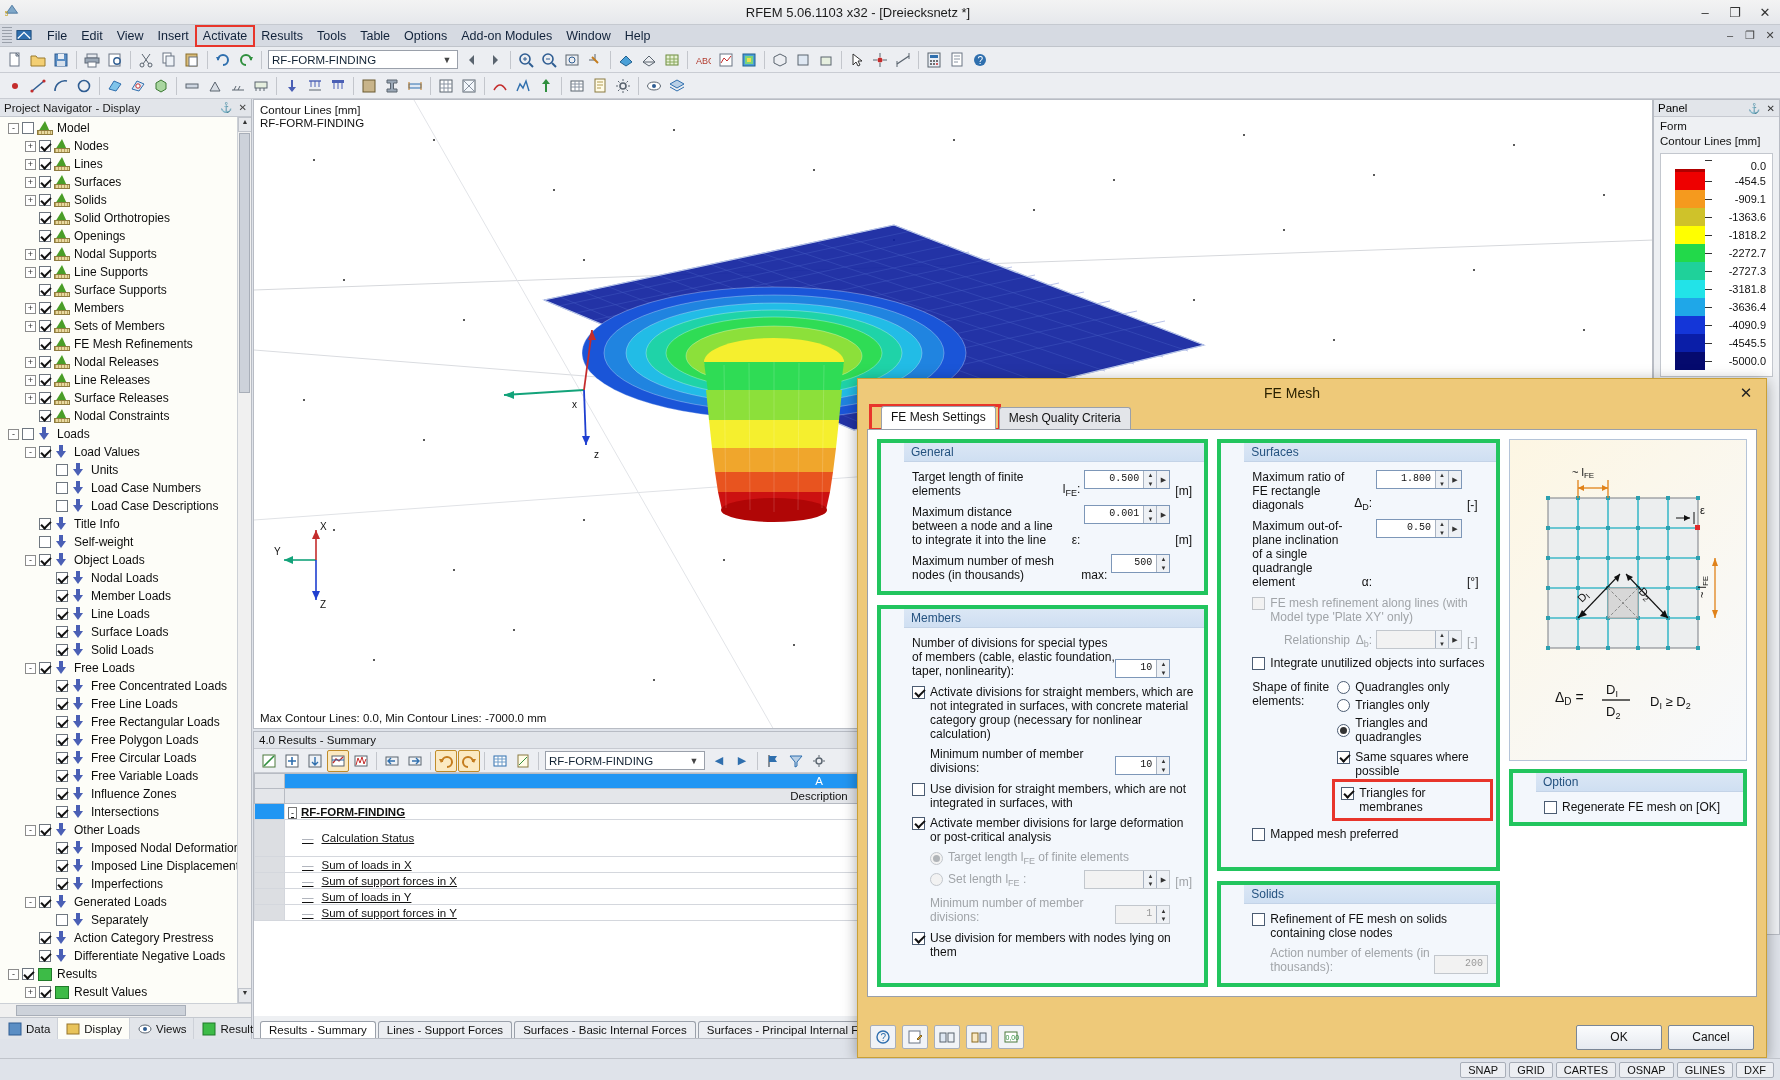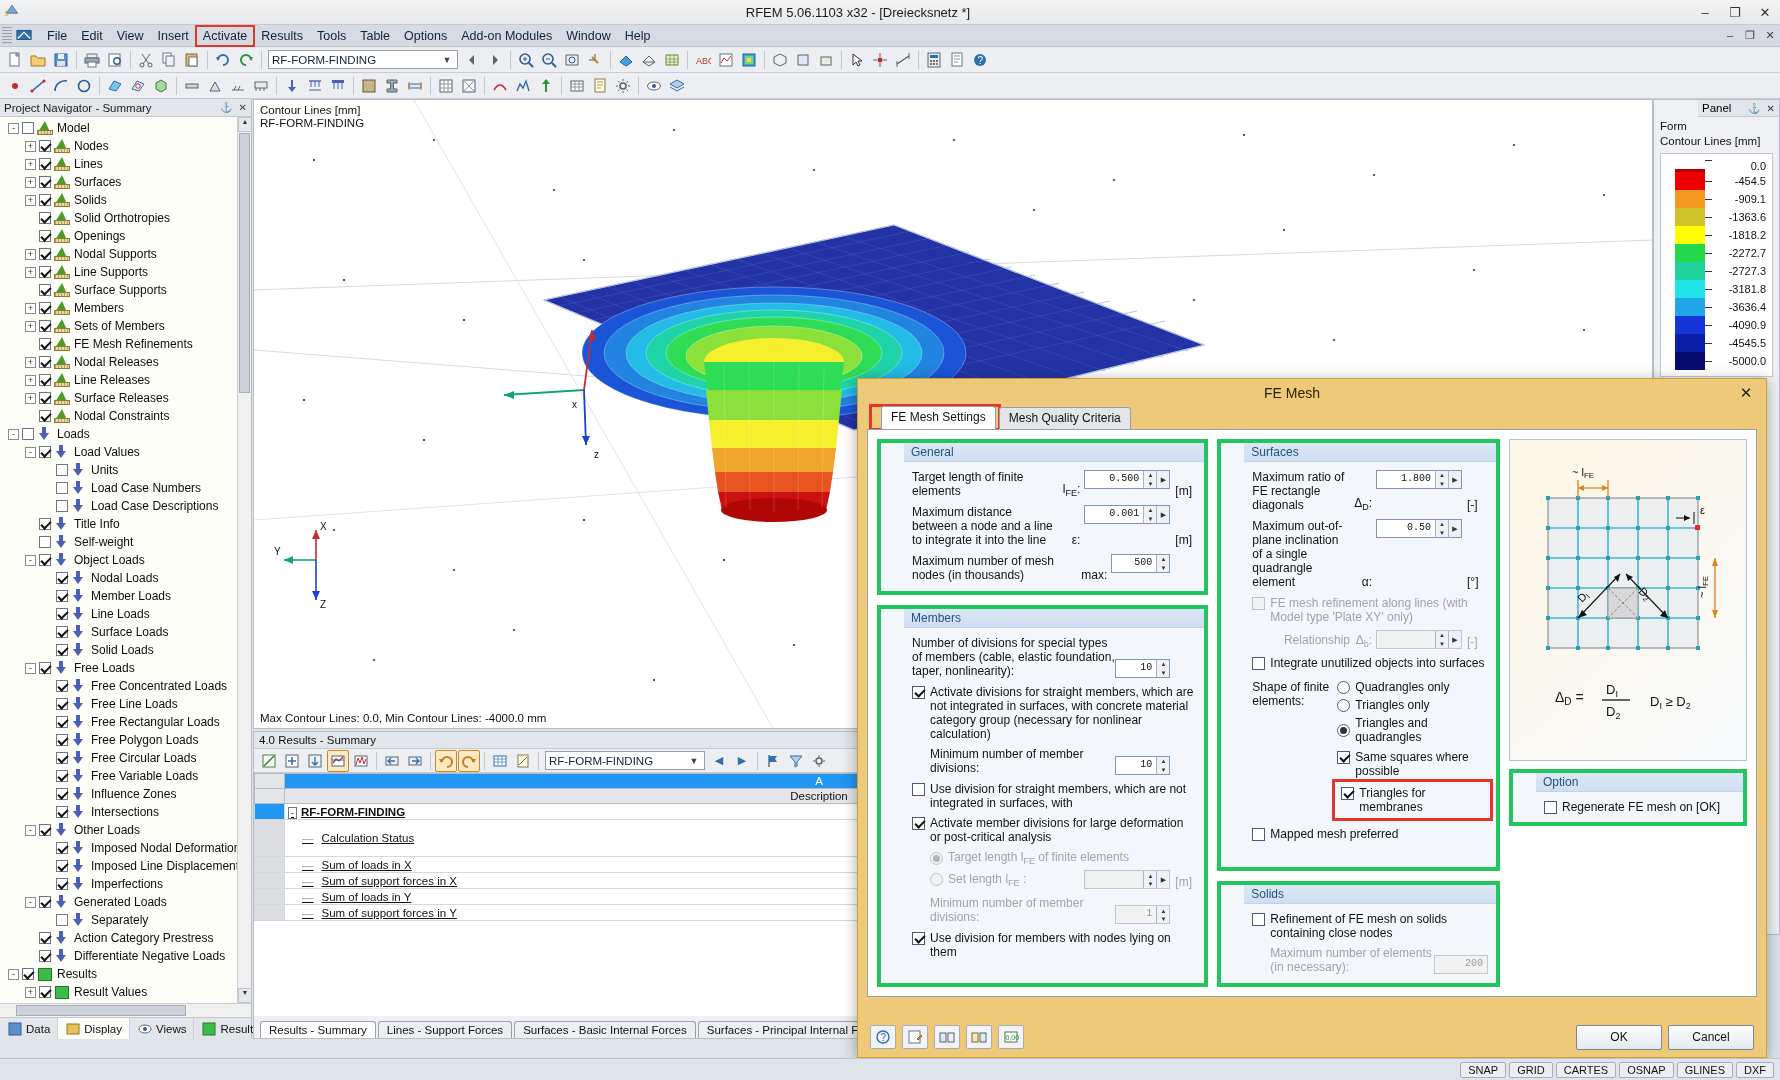--- a/index.html
+++ b/index.html
@@ -171,21 +171,21 @@
     padding: 2px 8px; font-size: 11.5px; color: #111; margin-right: 2px;
     border-radius: 3px 3px 0 0; white-space: nowrap;
   }
   .res-tabs .rt.active { background: #fff; }
 
   
   .rpanel {
     position: absolute; right: 0; top: 99px; width: 127px; height: 836px;
     background: #eef0f3; border: 1px solid #b8bcc4;
   }
-  .rp-head { height: 17px; background: #e2e5ea; display: flex; align-items: center; padding: 0 4px; font-size: 11.5px; border-bottom: 1px solid #c7cad1; margin-left: 44px; }
+  .rp-head { height: 17px; background: #e2e5ea; display: flex; align-items: center; padding: 0 4px; font-size: 11.5px; border-bottom: 1px solid #c7cad1; }
   .rp-head .tools { margin-left: auto; display: flex; gap: 6px; font-size: 10px; color: #333; }
   .rp-sub { padding: 3px 6px 0; font-size: 11.5px; color: #111; }
   .legend-box { margin: 6px 6px; background: #fff; border: 1px solid #c3c7ce; padding: 6px 4px; }
   .legend-row { display: flex; align-items: center; height: 18px; }
   .legend-swatch { width: 30px; height: 18px; margin-left: 10px; }
   .legend-tick { width: 7px; height: 1px; background: #333; }
   .legend-val { flex: 1; text-align: right; font-size: 11px; color: #111; padding-right: 2px; }
 
   
   .statusbar {
@@ -704,21 +704,21 @@
     <div class="tbtn">
         <svg class="ic" viewBox="0 0 16 16">
           <path d="M8 2 L15 6 L8 10 L1 6 Z" fill="#b8cfe6" stroke="#2f6fae"></path>
           <path d="M1 9 L8 13 L15 9" fill="none" stroke="#2f6fae"></path>
         </svg>
       </div>
   </div>
 
   <div class="navigator">
     <div class="nav-header">
-      <span>Project Navigator - Summary</span>
+      <span>Project Navigator - Display</span>
       <span class="sp">
         <span>⚓</span>
         <span>✕</span>
       </span>
     </div>
     <div class="tree">
       <div id="tree-rows">
           <div class="trow">
             <span class="ind" style="width: 6px;"></span>
             <span class="exp">-</span>
@@ -1257,21 +1257,21 @@
         <path d="M62,500 L58,491 L66,491 Z" fill="#1f3fd0"></path>
         <text x="20" y="455" font-size="10" fill="#111" font-family="Liberation Sans">Y</text>
         <text x="66" y="430" font-size="10" fill="#111" font-family="Liberation Sans">X</text>
         <text x="66" y="508" font-size="10" fill="#111" font-family="Liberation Sans">Z</text>
       </g>
     </svg>
     <div class="vp-label">
       <div>Contour Lines [mm]</div>
       <div>RF-FORM-FINDING</div>
     </div>
-    <div class="vp-footer">Max Contour Lines: 0.0, Min Contour Lines: -4000.0 mm</div>
+    <div class="vp-footer">Max Contour Lines: 0.0, Min Contour Lines: -7000.0 mm</div>
   </div>
 
   <div class="respanel">
     <div class="res-title">4.0 Results - Summary</div>
     <div class="res-toolbar">
       <div class="tbtn">
           <svg class="ic" viewBox="0 0 16 16">
             <rect x="2" y="2" width="12" height="12" fill="#fff" stroke="#4c7a3c"></rect>
             <path d="M3 13 L13 3" stroke="#2f8f3e" stroke-width="1.6"></path>
           </svg>
@@ -1754,21 +1754,21 @@
           </div>
 
           <div class="gbox">
             <div class="gb-title">Solids</div>
             <div class="gb-body">
               <div class="chk">
                 <span class="chkbox"></span>
                 <span>Refinement of FE mesh on solids containing close nodes</span>
               </div>
               <div class="frow" style="padding-left:18px;margin-bottom:0">
-                <div class="flabel dis-text">Maximum number of elements (in necessary):</div>
+                <div class="flabel dis-text">Action number of elements (in thousands):</div>
                 <div class="spin dis" style="align-self:flex-end">
                   <div class="val" style="width:52px">200</div>
                 </div>
               </div>
             </div>
           </div>
         </div>
 
         <div class="col-right">
           <div class="diagram">

